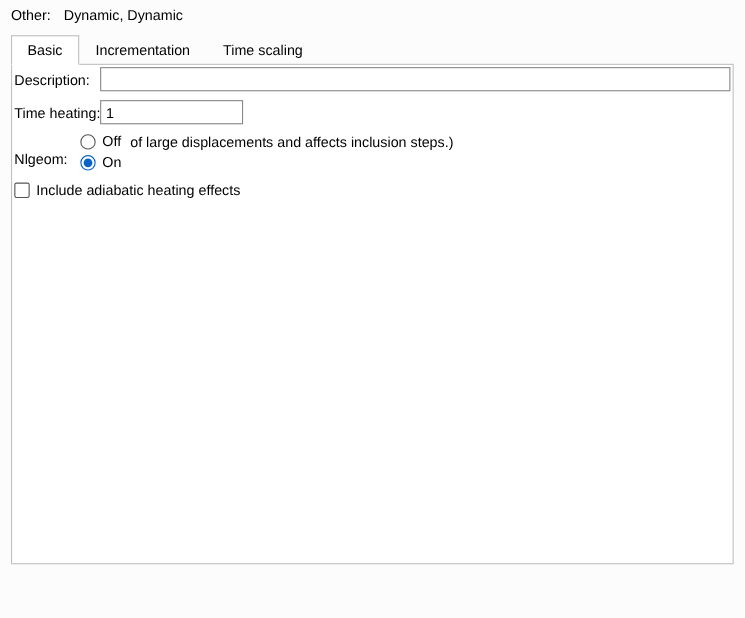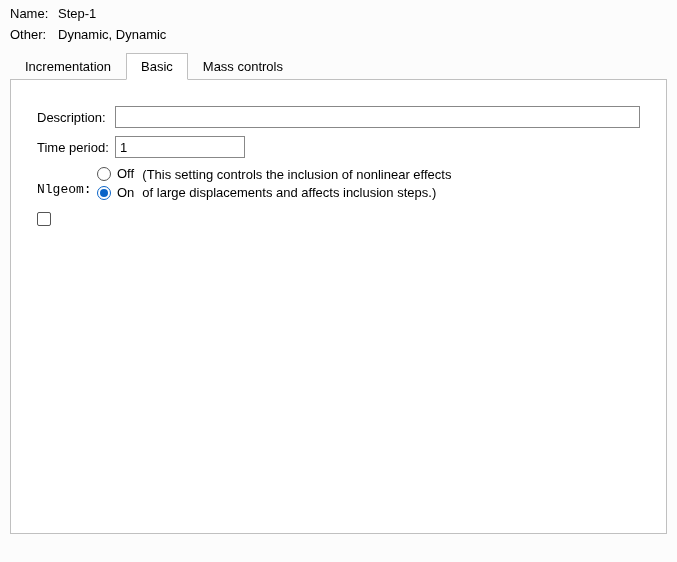--- a/index.html
+++ b/index.html
@@ -45,21 +45,21 @@
       top: 1px;
     }
     .tab.active {
       background: #fff;
       border: 1px solid #c0c0c0;
       border-bottom: 1px solid #fff;
     }
     .tab-panel {
       border: 1px solid #c0c0c0;
       background: #fff;
-      padding: 26px;
+      padding: 2px;
       height: 455px;
     }
     .form-row {
       display: flex;
       align-items: center;
       margin-bottom: 8px;
     }
     .form-row .field-label {
       min-width: 78px;
       font-size: 13px;
@@ -80,21 +80,20 @@
     .nlgeom-row {
       display: flex;
       align-items: flex-start;
       margin-top: 4px;
       margin-bottom: 10px;
     }
     .nlgeom-label {
       min-width: 60px;
       padding-top: 16px;
       font-size: 13px;
-      font-family: Liberation Mono, monospace;
     }
     .radio-group {
       display: flex;
       flex-direction: column;
       gap: 4px;
       margin-right: 8px;
     }
     .radio-item {
       display: flex;
       align-items: center;
@@ -141,67 +140,63 @@
       border: 1px solid #555;
       background: #fff;
       border-radius: 2px;
     }
   </style>
 </head>
 <body>
 
 <div class="container">
 
-  <div class="header-row">
-    <span class="label">Name:</span>
-    <span class="value">Step-1</span>
-  </div>
 
   <div class="header-row">
     <span class="label">Other:</span>
     <span class="value">Dynamic, Dynamic</span>
   </div>
 
   <div class="tabs">
+    <div class="tab active">Basic</div>
     <div class="tab">Incrementation</div>
-    <div class="tab active">Basic</div>
-    <div class="tab">Mass controls</div>
+    <div class="tab">Time scaling</div>
   </div>
 
   <div class="tab-panel">
 
     <div class="form-row">
       <span class="field-label">Description:</span>
       <input type="text" class="text-input description-input" value="" style="">
     </div>
 
     <div class="form-row">
-      <span class="field-label">Time period:</span>
+      <span class="field-label">Time heating:</span>
       <input type="text" class="text-input time-input" value="1" style="">
     </div>
 
     <div class="nlgeom-row">
       <span class="nlgeom-label">Nlgeom:</span>
       <div class="radio-group">
         <div class="radio-item">
           <span class="radio-outer"></span>
           <span>Off</span>
         </div>
         <div class="radio-item">
           <span class="radio-outer checked">
             <span class="radio-inner"></span>
           </span>
           <span>On</span>
         </div>
       </div>
       <div class="nlgeom-hint">
-        <span>(This setting controls the inclusion of nonlinear effects</span>
         <span>of large displacements and affects inclusion steps.)</span>
       </div>
     </div>
 
     <div class="checkbox-row">
       <span class="checkbox"></span>
+      <span>Include adiabatic heating effects</span>
     </div>
 
   </div>
 
 </div>
 
 </body></html>

